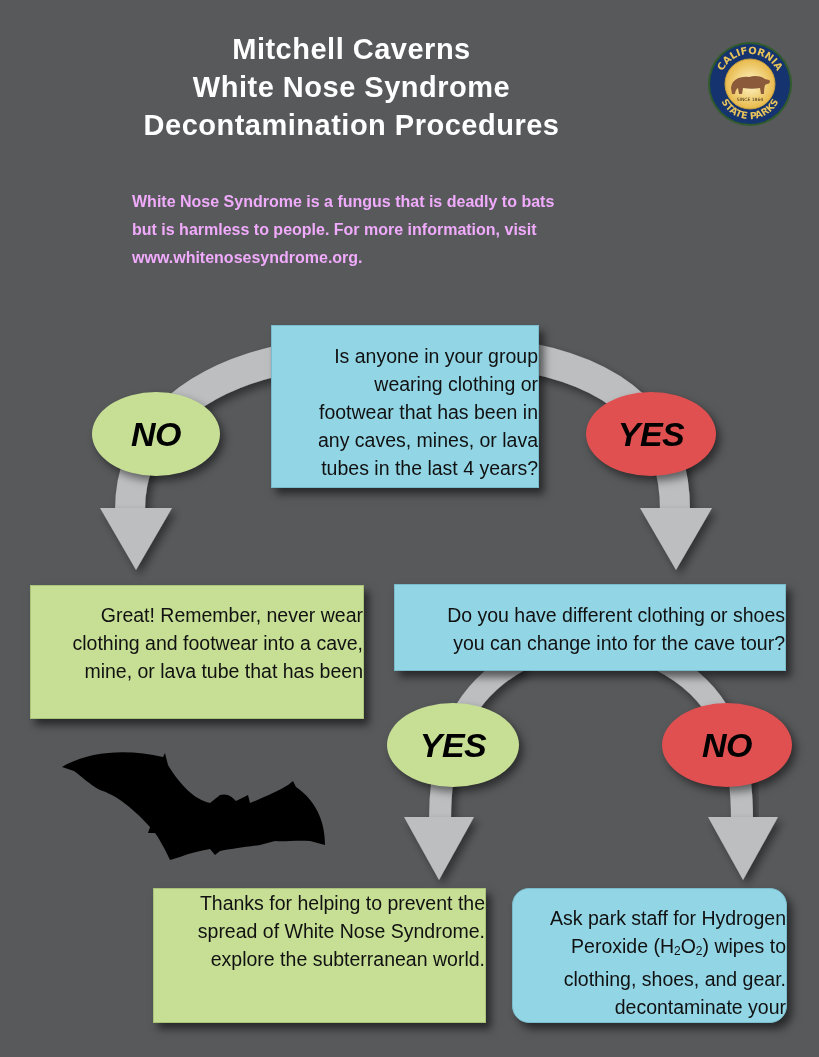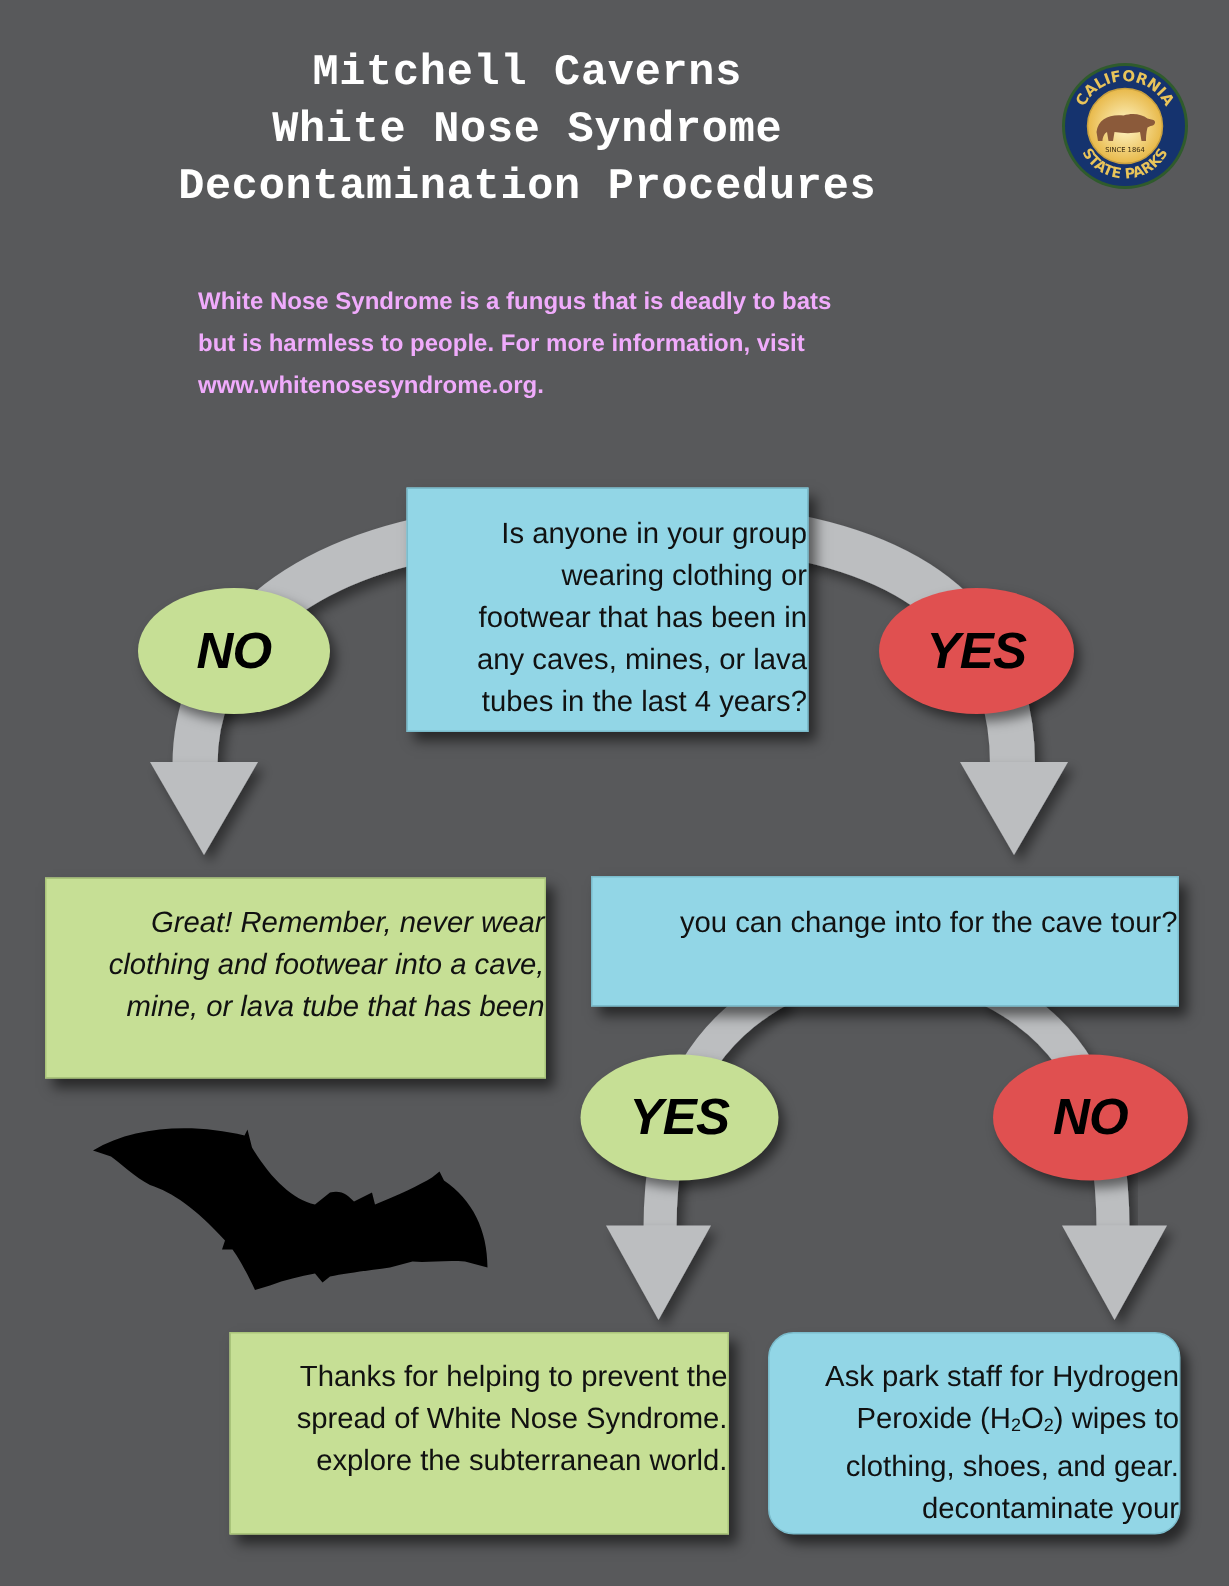--- a/index.html
+++ b/index.html
@@ -1,17 +1,17 @@
 <!DOCTYPE html>
 <html><head>
 <meta charset="utf-8">
 <style>
   html, body { margin:0; padding:0; }
   body { width:819px; height:1057px; background:#58595b; position:relative; overflow:hidden; font-family:"Liberation Sans", sans-serif; }
-  .title { position:absolute; left:0; width:703px; top:30px; text-align:center; color:#fff; font-family:Liberation Mono, monospace; font-weight:bold; font-size:29px; line-height:38px; letter-spacing:0.5px; }
+  .title { position:absolute; left:0; width:703px; top:30px; text-align:center; color:#fff; font-family:Liberation Sans, sans-serif; font-weight:bold; font-size:29px; line-height:38px; letter-spacing:0.5px; }
   .title div { white-space:nowrap; }
   .logo { position:absolute; left:707px; top:41px; width:86px; height:86px; }
   .intro { position:absolute; left:132px; top:188px; width:620px; color:#f0abfc; font-weight:bold; font-size:16px; line-height:28px; }
   .intro div { white-space:nowrap; }
   svg.flow { position:absolute; left:0; top:0; }
   .box { position:absolute; box-shadow:5px 6px 8px rgba(0,0,0,0.55); color:#111; font-size:19.5px; line-height:28px; box-sizing:border-box;text-align:right; }
   .box div { white-space:nowrap; }
   .blue { background:#92d6e6; border:1px solid #7bbccc; }
   .green { background:#c6df95; border:1px solid #a9c47a; }
   .oval { position:absolute; border-radius:50%; display:flex; align-items:center; justify-content:center; font-weight:bold; font-size:34px; color:#000; box-shadow:4px 5px 8px rgba(0,0,0,0.5); letter-spacing:-0.5px;font-style:italic; }
@@ -81,42 +81,43 @@
   <div>tubes in the last 4 years?</div>
 </div>
 
 <div class="oval g" style="left:92px; top:392px; width:128px; height:84px;">
   <span>NO</span>
 </div>
 <div class="oval r" style="left:586px; top:392px; width:130px; height:84px;">
   <span>YES</span>
 </div>
 
-<div class="box green" style="left:30px; top:585px; width:334px; height:134px; padding:15px 0 0 18px;font-style:italic;">
+<div class="box green" style="left:30px; top:585px; width:334px; height:134px; padding:15px 0 0 18px;">
   <div>Great!  Remember, never wear</div>
   <div>clothing and footwear into a cave,</div>
   <div>mine, or lava tube that has been</div>
 </div>
 
 <div class="box blue" style="left:394px; top:584px; width:392px; height:87px; padding:16px 0 0 20px;">
+  <div>Do you have different clothing or shoes</div>
   <div>you can change into for the cave tour?</div>
 </div>
 
 <div class="oval g" style="left:387px; top:703px; width:132px; height:84px;">
   <span>YES</span>
 </div>
 <div class="oval r" style="left:662px; top:703px; width:130px; height:84px;">
   <span>NO</span>
 </div>
 
 <svg style="position:absolute; left:60px; top:745px;" width="280" height="120" viewBox="0 0 280 120">
   <path fill="#000" d="M2,22 C30,5 70,4 103,12 L105,8 L108,20 C120,40 135,55 150,58 L160,50 C168,48 172,52 176,56 L188,50 L190,58 C205,52 220,45 228,40 L233,36 L236,42 C255,55 265,75 265,100 L250,96 C235,95 225,97 215,96 L200,100 C185,102 170,104 160,106 L155,110 L150,104 C140,106 130,108 120,112 L110,115 C104,102 98,92 95,88 L88,88 L90,82 C70,60 55,50 40,45 C30,40 20,30 14,26 Z"></path>
 </svg>
 
-<div class="box green" style="left:153px; top:888px; width:333px; height:135px; padding:15px 0 0 16px;">
+<div class="box green" style="left:153px; top:888px; width:333px; height:135px; padding:0 0 0 16px;">
   <div>Thanks for helping to prevent the</div>
   <div>spread of White Nose Syndrome.</div>
   <div>explore the subterranean world.</div>
 </div>
 
 <div class="box blue" style="left:512px; top:888px; width:275px; height:135px; padding:15px 0 0 16px;border-radius:17px;">
   <div>Ask park staff for Hydrogen</div>
   <div><span>Peroxide (H</span><sub style="font-size:12px;vertical-align:-2px;">2</sub><span>O</span><sub style="font-size:12px;vertical-align:-2px;">2</sub><span>) wipes to</span></div>
   <div>clothing, shoes, and gear.</div>
   <div>decontaminate your</div>

